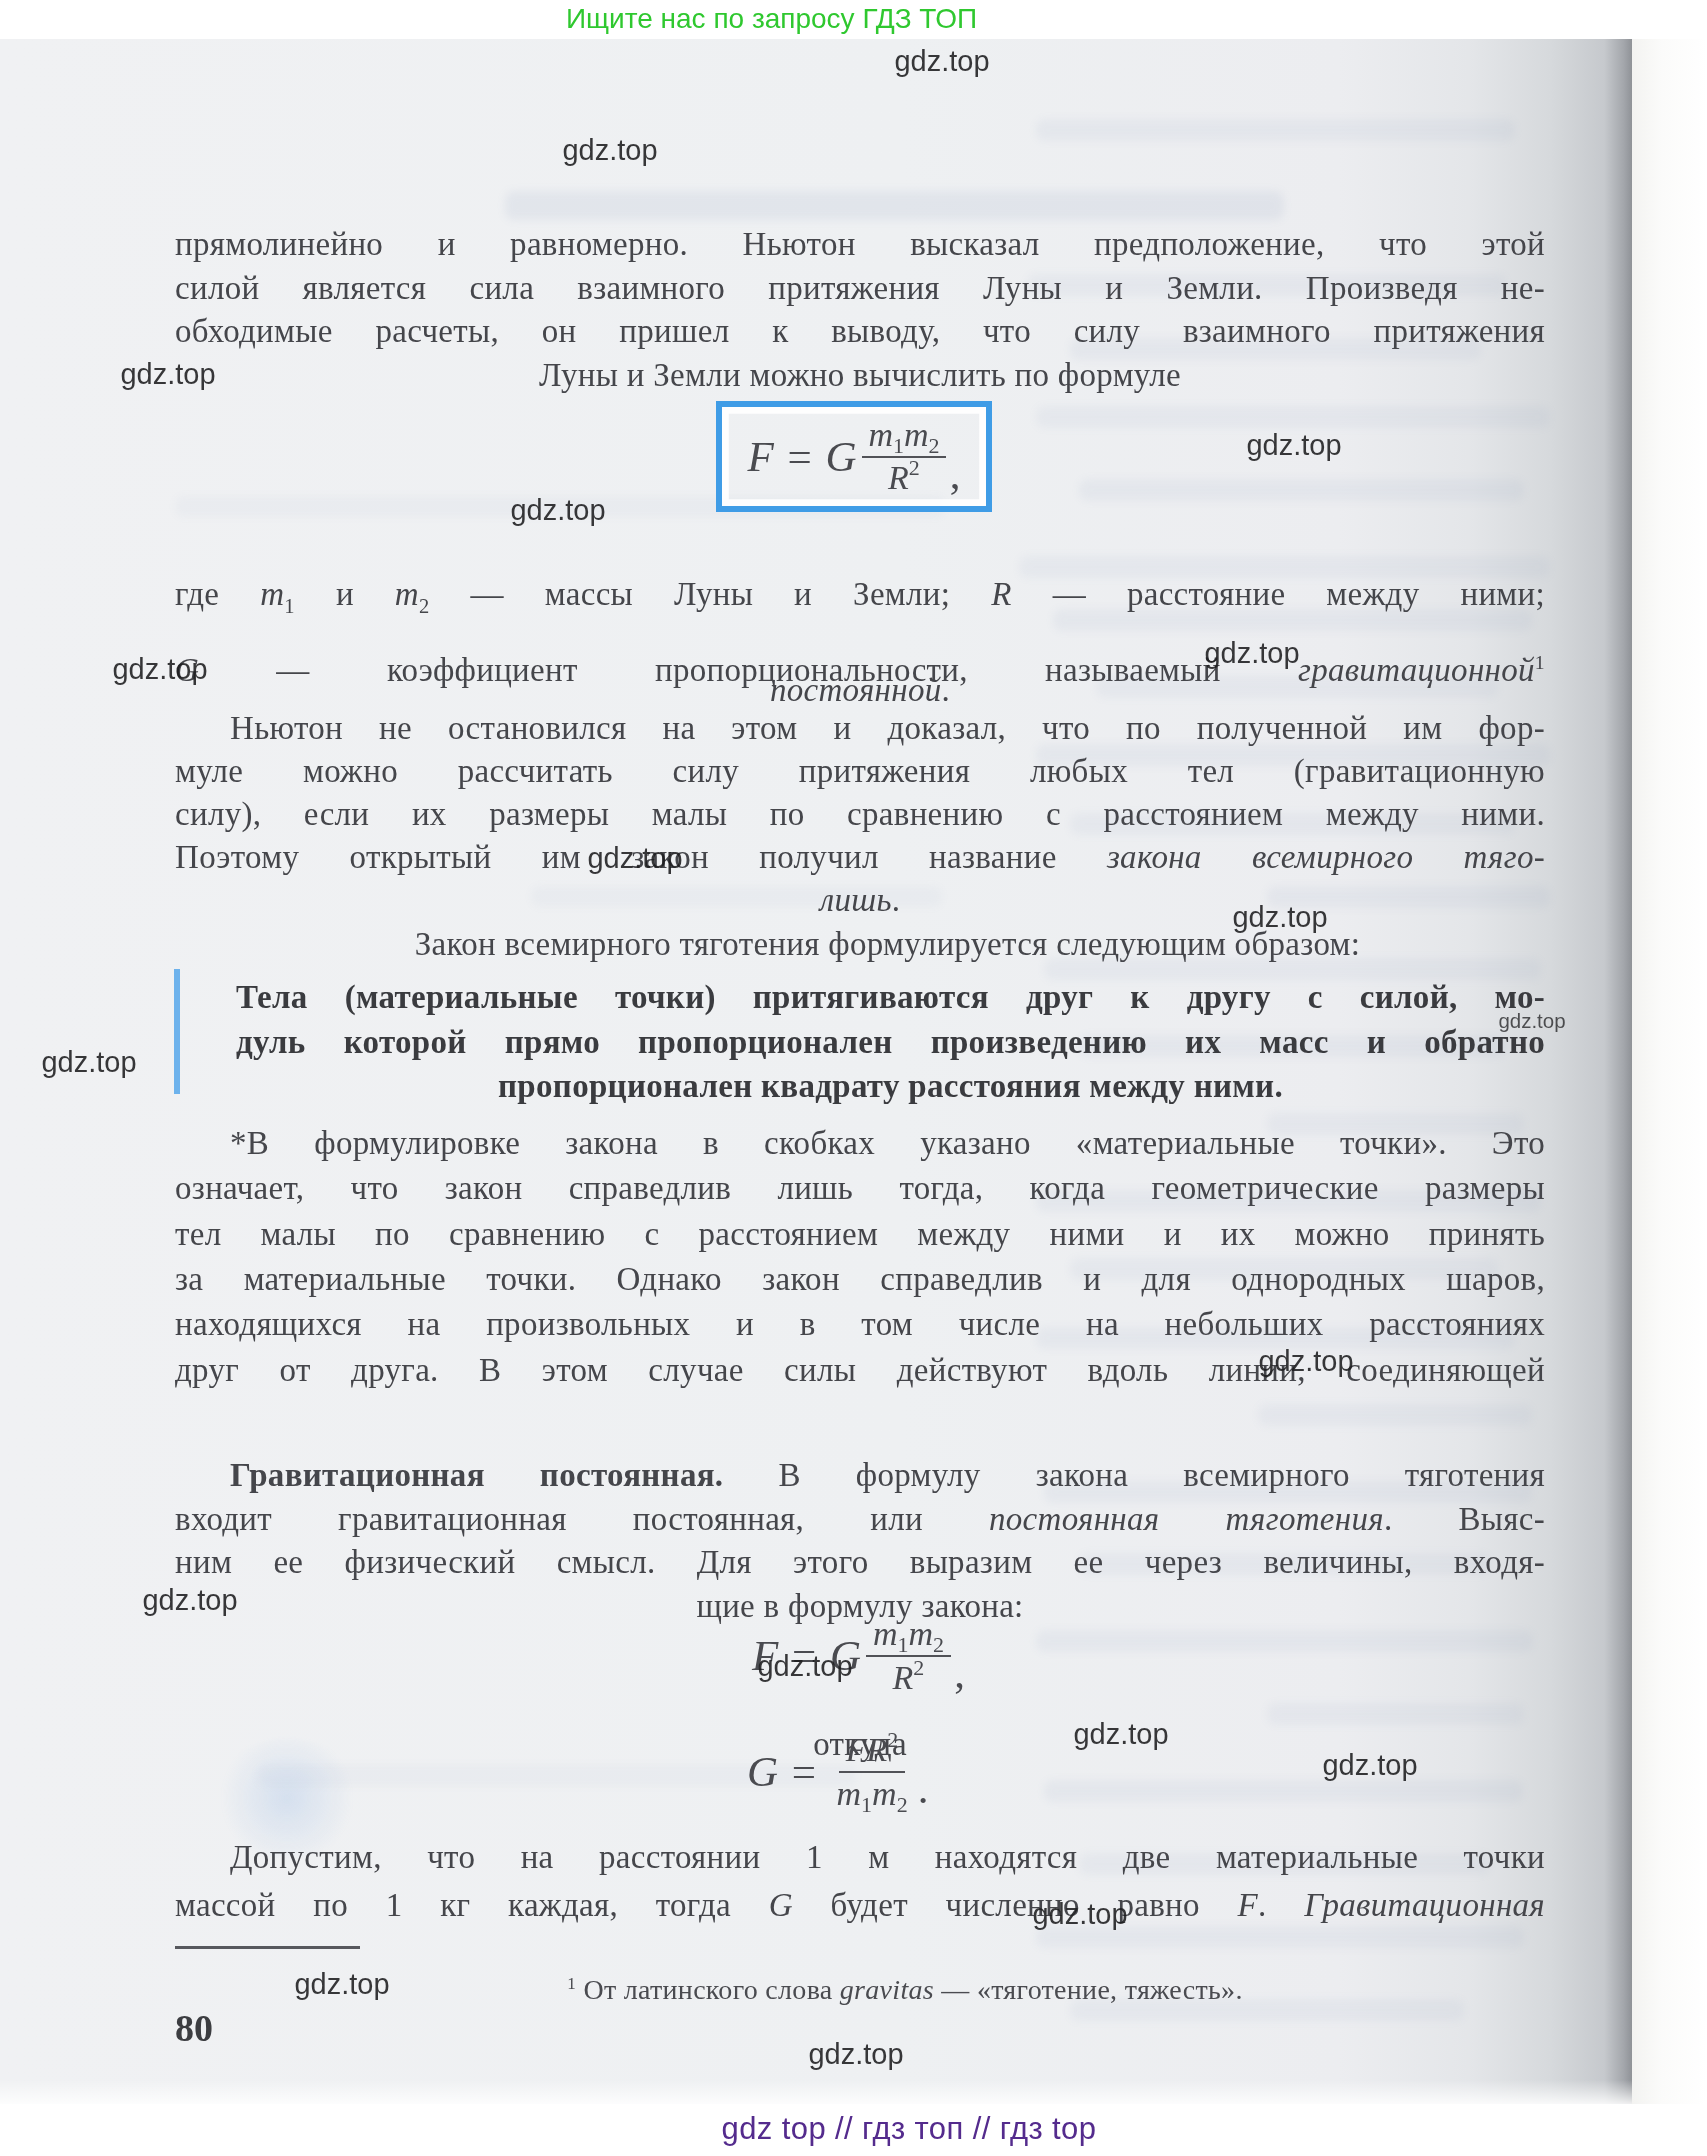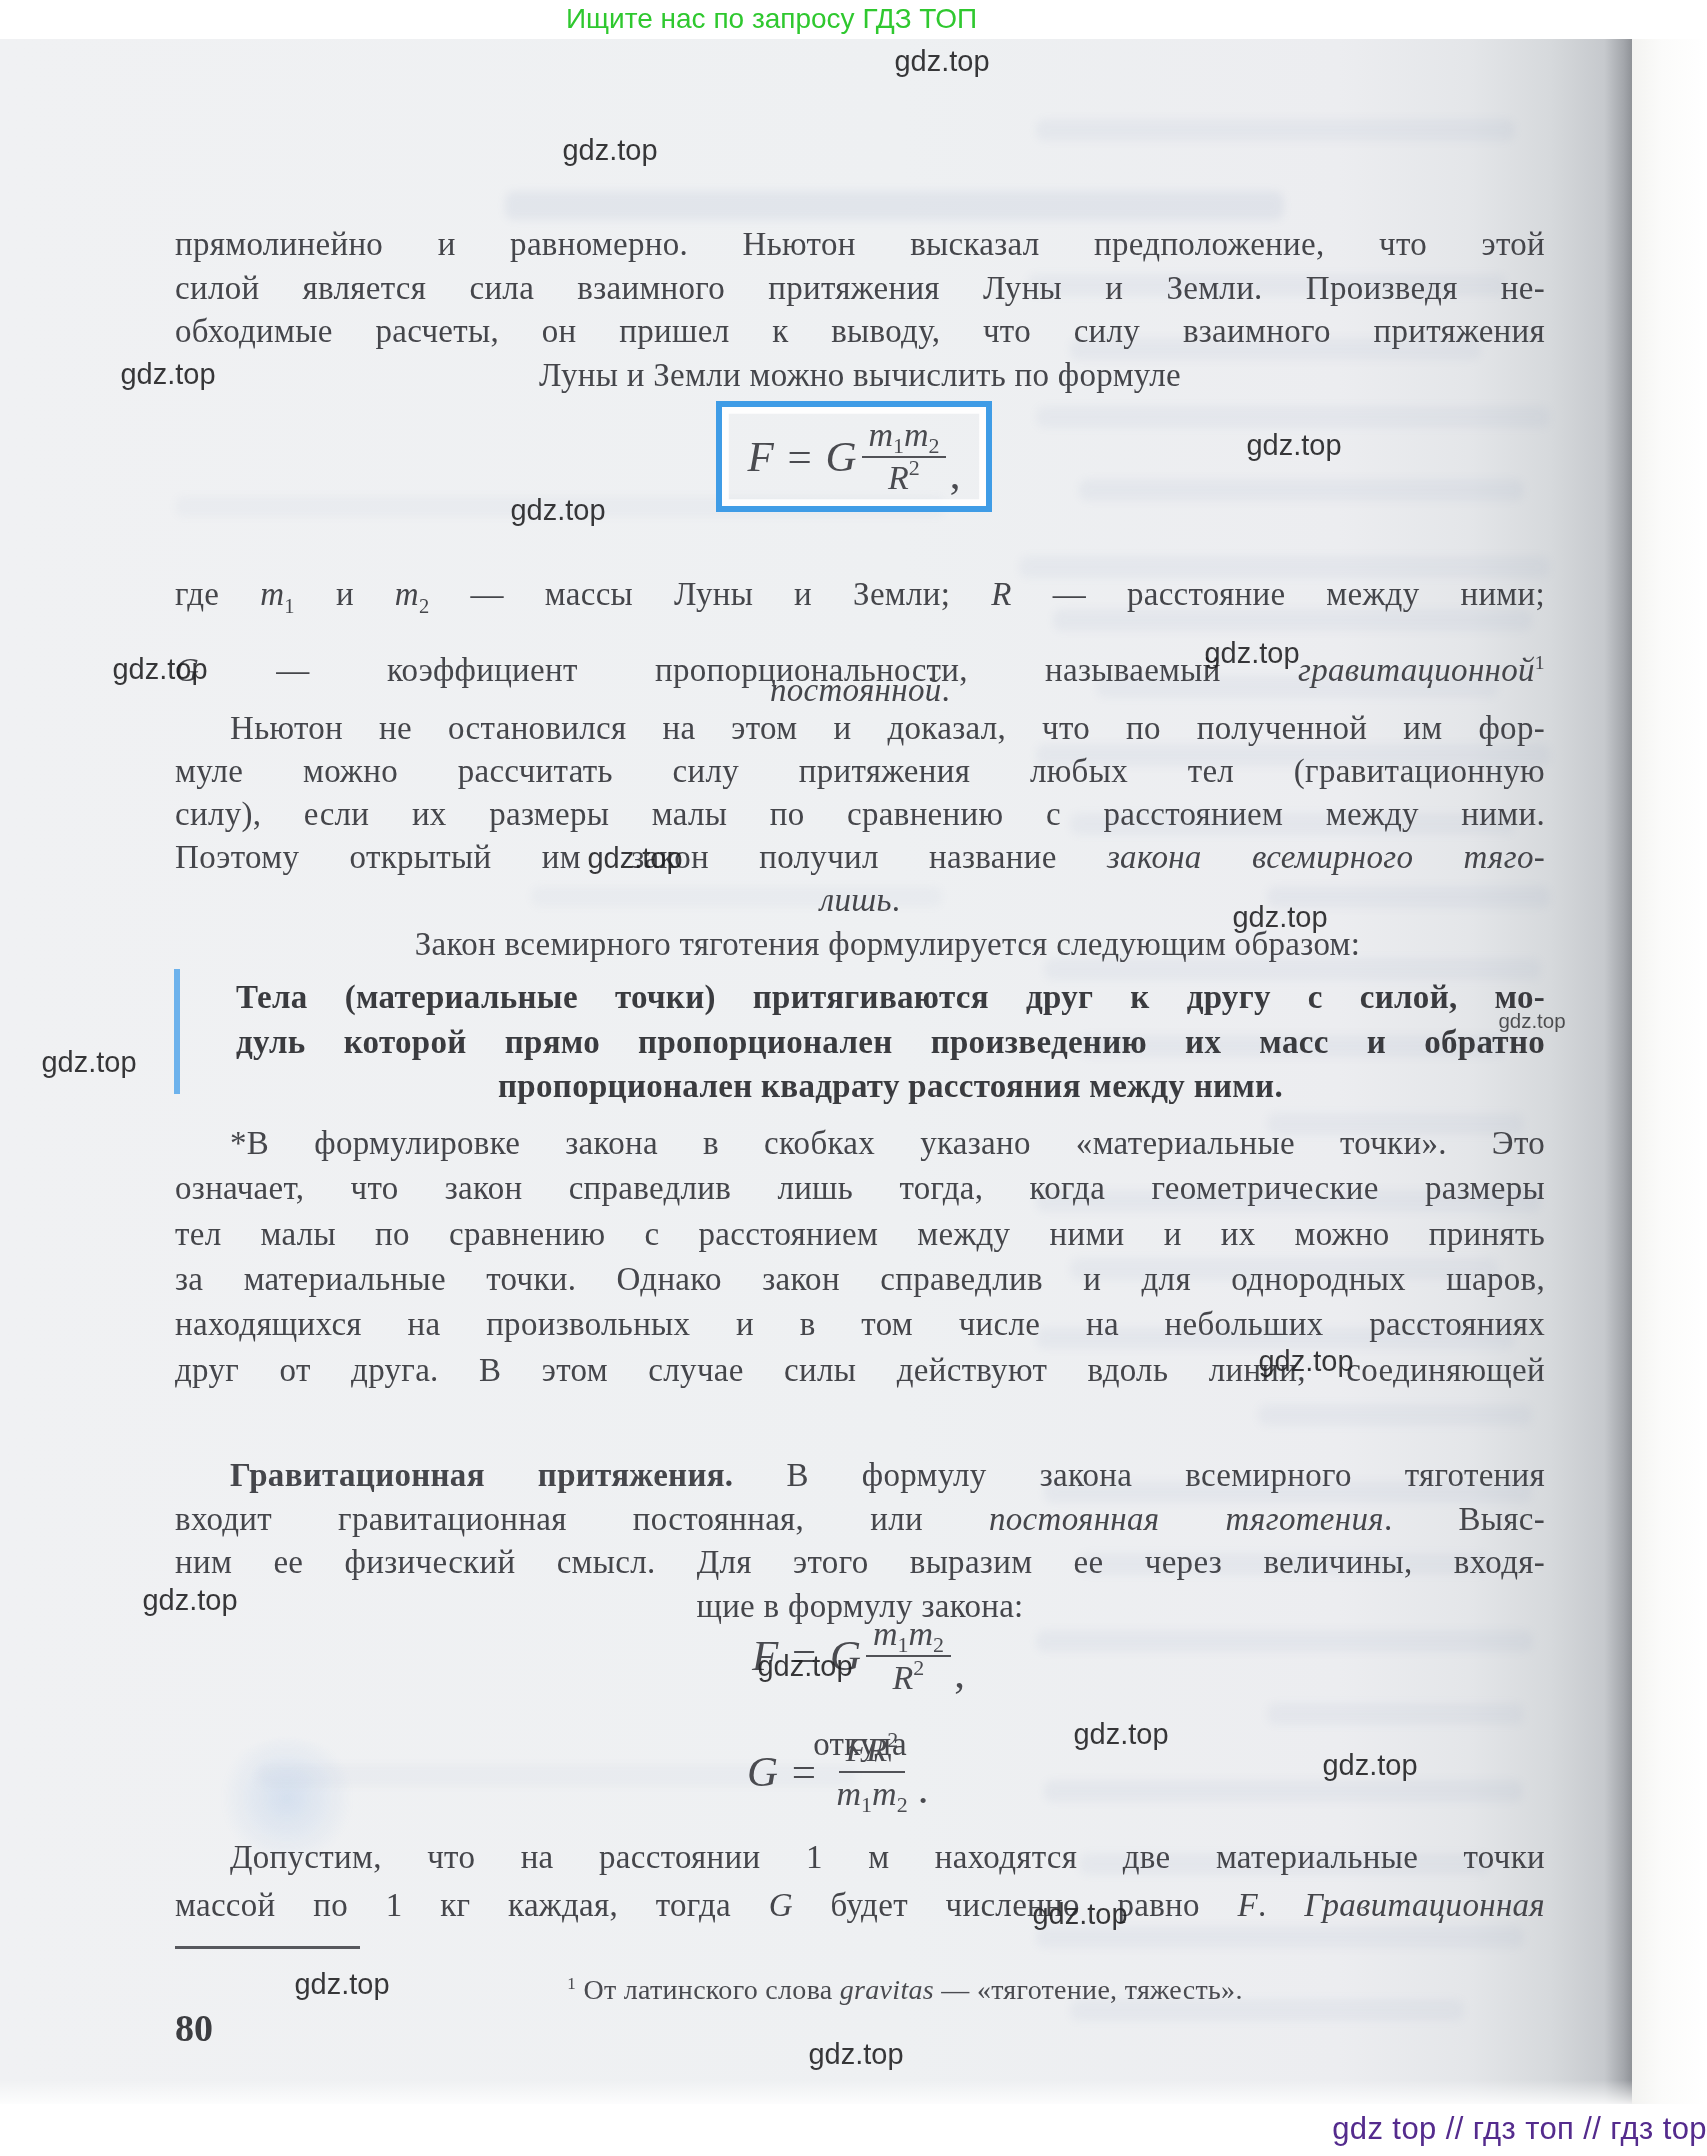--- a/index.html
+++ b/index.html
@@ -60,21 +60,21 @@
   .wm.small{font-size:20.5px;opacity:.75;}
 
   
   .ghost{position:absolute;background:#7d90b5;border-radius:8.6px;filter:blur(4.3px);}
 
   .blue-blob{position:absolute;left:214px;top:1699px;width:146px;height:120px;border-radius:50%;
       background:radial-gradient(circle,rgba(120,165,225,.22),rgba(120,165,225,0) 70%);filter:blur(1.7px);}
 
   
   .bottom-strip{position:absolute;left:0;top:2104px;width:1707px;height:52px;background:#ffffff;}
-  .bottom-promo{position:absolute;left:0;right:0;top:6.8px;text-align:right;padding-left:111px;
+  .bottom-promo{position:absolute;left:0;right:0;top:6.8px;text-align:center;padding-left:111px;
       font-family:"Liberation Sans", sans-serif;font-size:31px;color:#542b8d;letter-spacing:0.4px;}
 </style>
 </head>
 <body>
 
 <div class="top-strip">
   <div class="top-promo">Ищите нас по запросу ГДЗ ТОП</div>
 </div>
 
 <div class="page">
@@ -148,21 +148,21 @@
   <div class="line bold-line" style="top:983px"><span>дуль которой прямо пропорционален произведению их масс и обратно</span></div>
   <div class="line bold-line noj" style="top:1027px"><span>пропорционален квадрату расстояния между ними.</span></div>
 
   <div class="line ind" style="top:1084px"><span>*В формулировке закона в скобках указано «материальные точки». Это</span></div>
   <div class="line" style="top:1129px"><span>означает, что закон справедлив лишь тогда, когда геометрические размеры</span></div>
   <div class="line" style="top:1175px"><span>тел малы по сравнению с расстоянием между ними и их можно принять</span></div>
   <div class="line" style="top:1220px"><span>за материальные точки. Однако закон справедлив и для однородных шаров,</span></div>
   <div class="line" style="top:1265px"><span>находящихся на произвольных и в том числе на небольших расстояниях</span></div>
   <div class="line" style="top:1311px"><span>друг от друга. В этом случае силы действуют вдоль линии, соединяющей</span></div>
 
-  <div class="line ind" style="top:1416px"><b>Гравитационная притяжения.</b><span> В формулу закона всемирного тяготения</span></div>
+  <div class="line ind" style="top:1416px"><b>Гравитационная постоянная.</b><span> В формулу закона всемирного тяготения</span></div>
   <div class="line" style="top:1460px"><span>входит гравитационная постоянная, или </span><i>постоянная тяготения</i><span>. Выяс-</span></div>
   <div class="line" style="top:1503px"><span>ним ее физический смысл. Для этого выразим ее через величины, входя-</span></div>
   <div class="line noj" style="top:1547px"><span>щие в формулу закона:</span></div>
 
   <div class="formula-free" style="left:752px;top:1577px">
     <span class="math">
       <i>F</i>
       <span class="rel">=</span>
       <i class="coef">G</i>
       <span class="frac">

